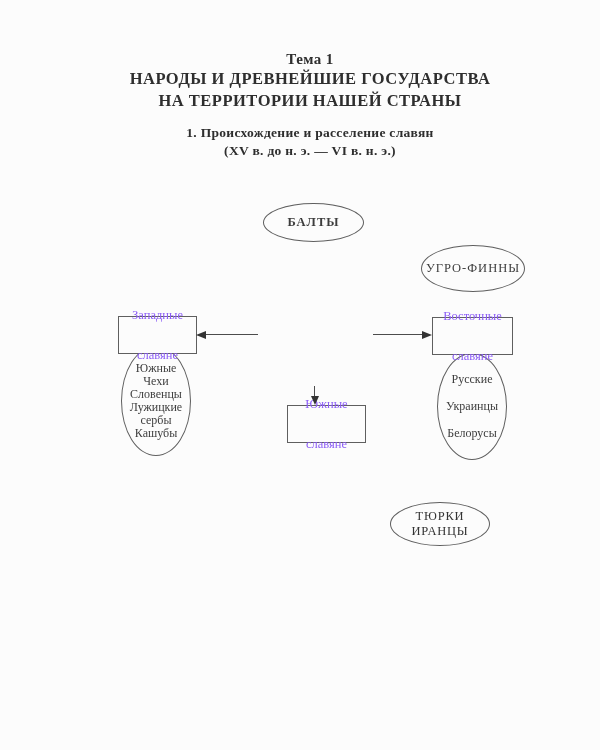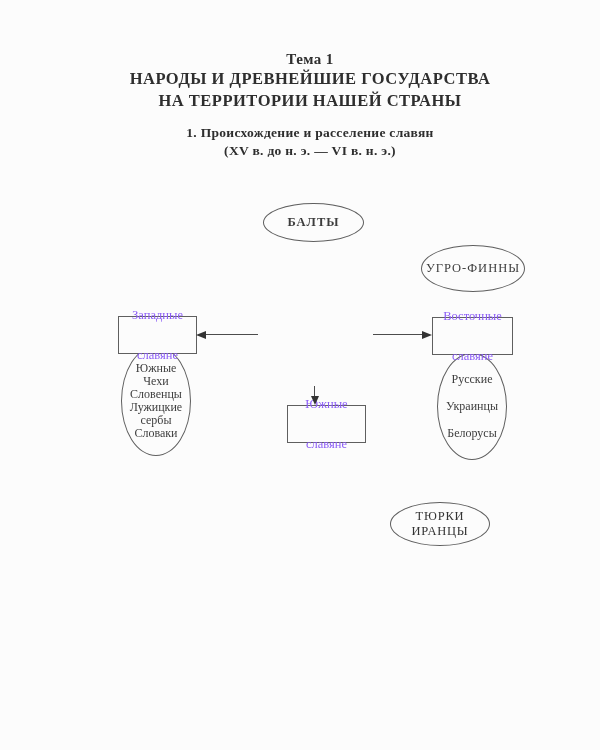--- a/index.html
+++ b/index.html
@@ -89,21 +89,21 @@
   <div class="node ellipse" style="left:421px;top:245px;width:104px;height:47px;">
     <span class="cap-label">УГРО-ФИННЫ</span>
   </div>
 
   <div class="node ellipse list list-west" style="left:121px;top:346px;width:70px;height:110px;">
     <span>Южные</span>
     <span>Чехи</span>
     <span>Словенцы</span>
     <span>Лужицкие</span>
     <span>сербы</span>
-    <span>Словаки</span>
+    <span>Кашубы</span>
   </div>
 
   <div class="node ellipse list list-east" style="left:437px;top:353px;width:70px;height:107px;">
     <span>Русские</span>
     <span>Украинцы</span>
     <span>Белорусы</span>
   </div>
 
 
   <div class="node rect" style="left:118px;top:316px;width:79px;height:38px;">

